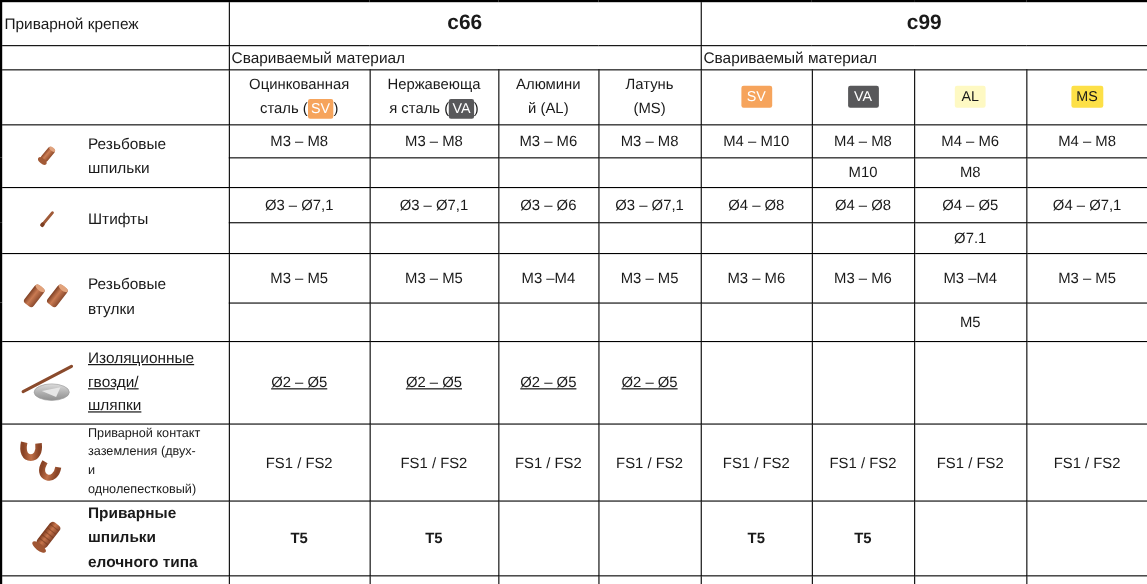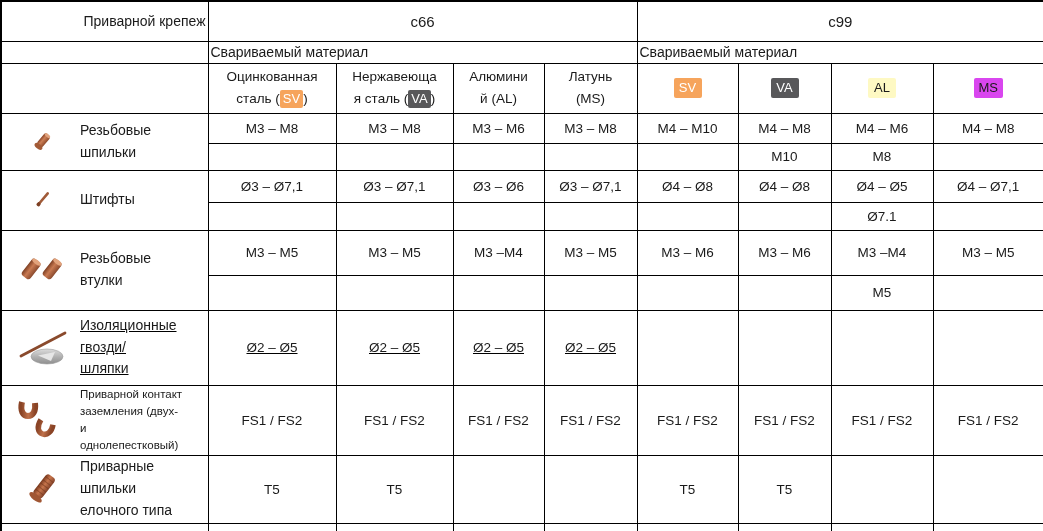--- a/index.html
+++ b/index.html
@@ -13,22 +13,22 @@
   table.spec td {
     border: 1px solid #000;
     color: #1a1a1a;
     overflow: hidden;
     padding: 0 2px;
     vertical-align: middle;
   }
   tr.r-top  { height: 40px; }
   tr.r-mat  { height: 22px; }
   tr.r-cols { height: 50px; padding-left: 35px; }
-  .fastener-hdr { text-align: right; font-size: 14px; }
-  .machine-hdr  { text-align: center; font-size: 15px; font-weight: normal; color: #10101e; }
+  .fastener-hdr { text-align: left; font-size: 14px; }
+  .machine-hdr  { text-align: center; font-size: 19px; font-weight: bold; color: #10101e; }
   .mat-label    { text-align: left; font-size: 14px; }
   .mat-hdr {
     text-align: center; font-size: 13.5px;
     white-space: pre-line; line-height: 1.6;
   }
   .badge {
     display: inline-block;
     font-size: 13px;
     line-height: 16px;
     padding: 1px 3px;
@@ -76,21 +76,21 @@
 сталь (</span><span class="badge" style="background: rgb(246, 164, 92); color: rgb(255, 255, 255);">SV</span><span>)</span></td>
         <td class="mat-hdr"><span>Нержавеюща
 я сталь (</span><span class="badge" style="background: rgb(88, 88, 90); color: rgb(255, 255, 255);">VA</span><span>)</span></td>
         <td class="mat-hdr"><span>Алюмини
 й (AL)</span></td>
         <td class="mat-hdr"><span>Латунь
 (MS)</span></td>
         <td class="badge-hdr"><span class="badge" style="background: rgb(246, 164, 92); color: rgb(255, 255, 255);">SV</span></td>
         <td class="badge-hdr"><span class="badge" style="background: rgb(88, 88, 90); color: rgb(255, 255, 255);">VA</span></td>
         <td class="badge-hdr"><span class="badge" style="background: #fef9c3; color: rgb(26, 26, 26);">AL</span></td>
-        <td class="badge-hdr"><span class="badge" style="background: #d946ef; color: rgb(26, 26, 26);">MS</span></td>
+        <td class="badge-hdr"><span class="badge" style="background: #fde047; color: rgb(26, 26, 26);">MS</span></td>
       </tr>
   </thead>
   <tbody id="spec-body">
       <tr style="height: 30px;">
         <td class="label-cell" rowspan="2">
           <div class="lw">
             <span class="ic">
               <svg width="26" height="26" viewBox="0 0 26 26">
                 <defs>
                   <linearGradient id="cg1" x1="0" y1="0" x2="1" y2="0">
@@ -264,21 +264,21 @@
         </td>
         <td class="data-cell">FS1 / FS2</td>
         <td class="data-cell">FS1 / FS2</td>
         <td class="data-cell">FS1 / FS2</td>
         <td class="data-cell">FS1 / FS2</td>
         <td class="data-cell">FS1 / FS2</td>
         <td class="data-cell">FS1 / FS2</td>
         <td class="data-cell">FS1 / FS2</td>
         <td class="data-cell">FS1 / FS2</td>
       </tr>
-      <tr style="height: 68px;">
+      <tr style="height: 68px; font-weight: bold;">
         <td class="label-cell">
           <div class="lw">
             <span class="ic">
               <svg width="36" height="40" viewBox="0 0 36 40">
                 <defs>
                   <linearGradient id="cg6" x1="0" y1="0" x2="1" y2="0">
                     <stop offset="0" stop-color="#79391e"></stop>
                     <stop offset="0.45" stop-color="#c7754c"></stop>
                     <stop offset="1" stop-color="#83432a"></stop>
                   </linearGradient>

